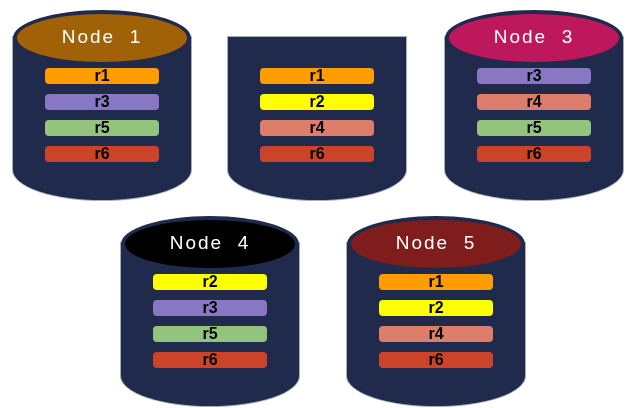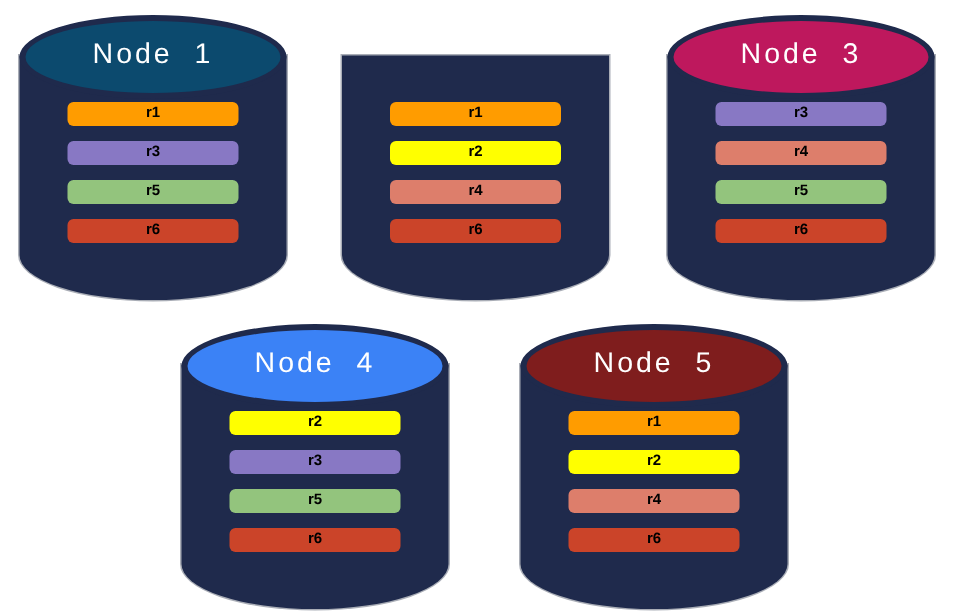--- a/index.html
+++ b/index.html
@@ -64,33 +64,33 @@
   .bar {
     width: 114px;
     height: 16px;
     border-radius: 4px;
     display: flex;
     align-items: center;
     justify-content: center;
   }
   .bar-label {
     color: #000000;
-    font-size: 10px;
+    font-size: 16px;
     font-weight: 700;
     line-height: 16px;
   }
 </style>
 </head>
 <body>
 
 <div class="canvas">
 
     <div class="cylinder pos-0">
       <div class="cyl-body" style="background: rgb(31, 42, 76);"></div>
-      <div class="cyl-top" style="background: #0c4a6e; border-color: rgb(31, 42, 76);">
+      <div class="cyl-top" style="background: #a16207; border-color: rgb(31, 42, 76);">
         <span class="node-title">Node  1</span>
       </div>
       <div class="bars">
         <div class="bar" style="background: rgb(255, 156, 0);">
           <span class="bar-label">r1</span>
         </div>
         <div class="bar" style="background: rgb(136, 120, 196);">
           <span class="bar-label">r3</span>
         </div>
         <div class="bar" style="background: rgb(147, 196, 125);">
@@ -136,21 +136,21 @@
           <span class="bar-label">r5</span>
         </div>
         <div class="bar" style="background: rgb(203, 68, 41);">
           <span class="bar-label">r6</span>
         </div>
       </div>
     </div>
 
     <div class="cylinder pos-3">
       <div class="cyl-body" style="background: rgb(31, 42, 76);"></div>
-      <div class="cyl-top" style="background: #3b82f6; border-color: rgb(31, 42, 76);">
+      <div class="cyl-top" style="background: #000000; border-color: rgb(31, 42, 76);">
         <span class="node-title">Node  4</span>
       </div>
       <div class="bars">
         <div class="bar" style="background: rgb(255, 255, 0);">
           <span class="bar-label">r2</span>
         </div>
         <div class="bar" style="background: rgb(136, 120, 196);">
           <span class="bar-label">r3</span>
         </div>
         <div class="bar" style="background: rgb(147, 196, 125);">

